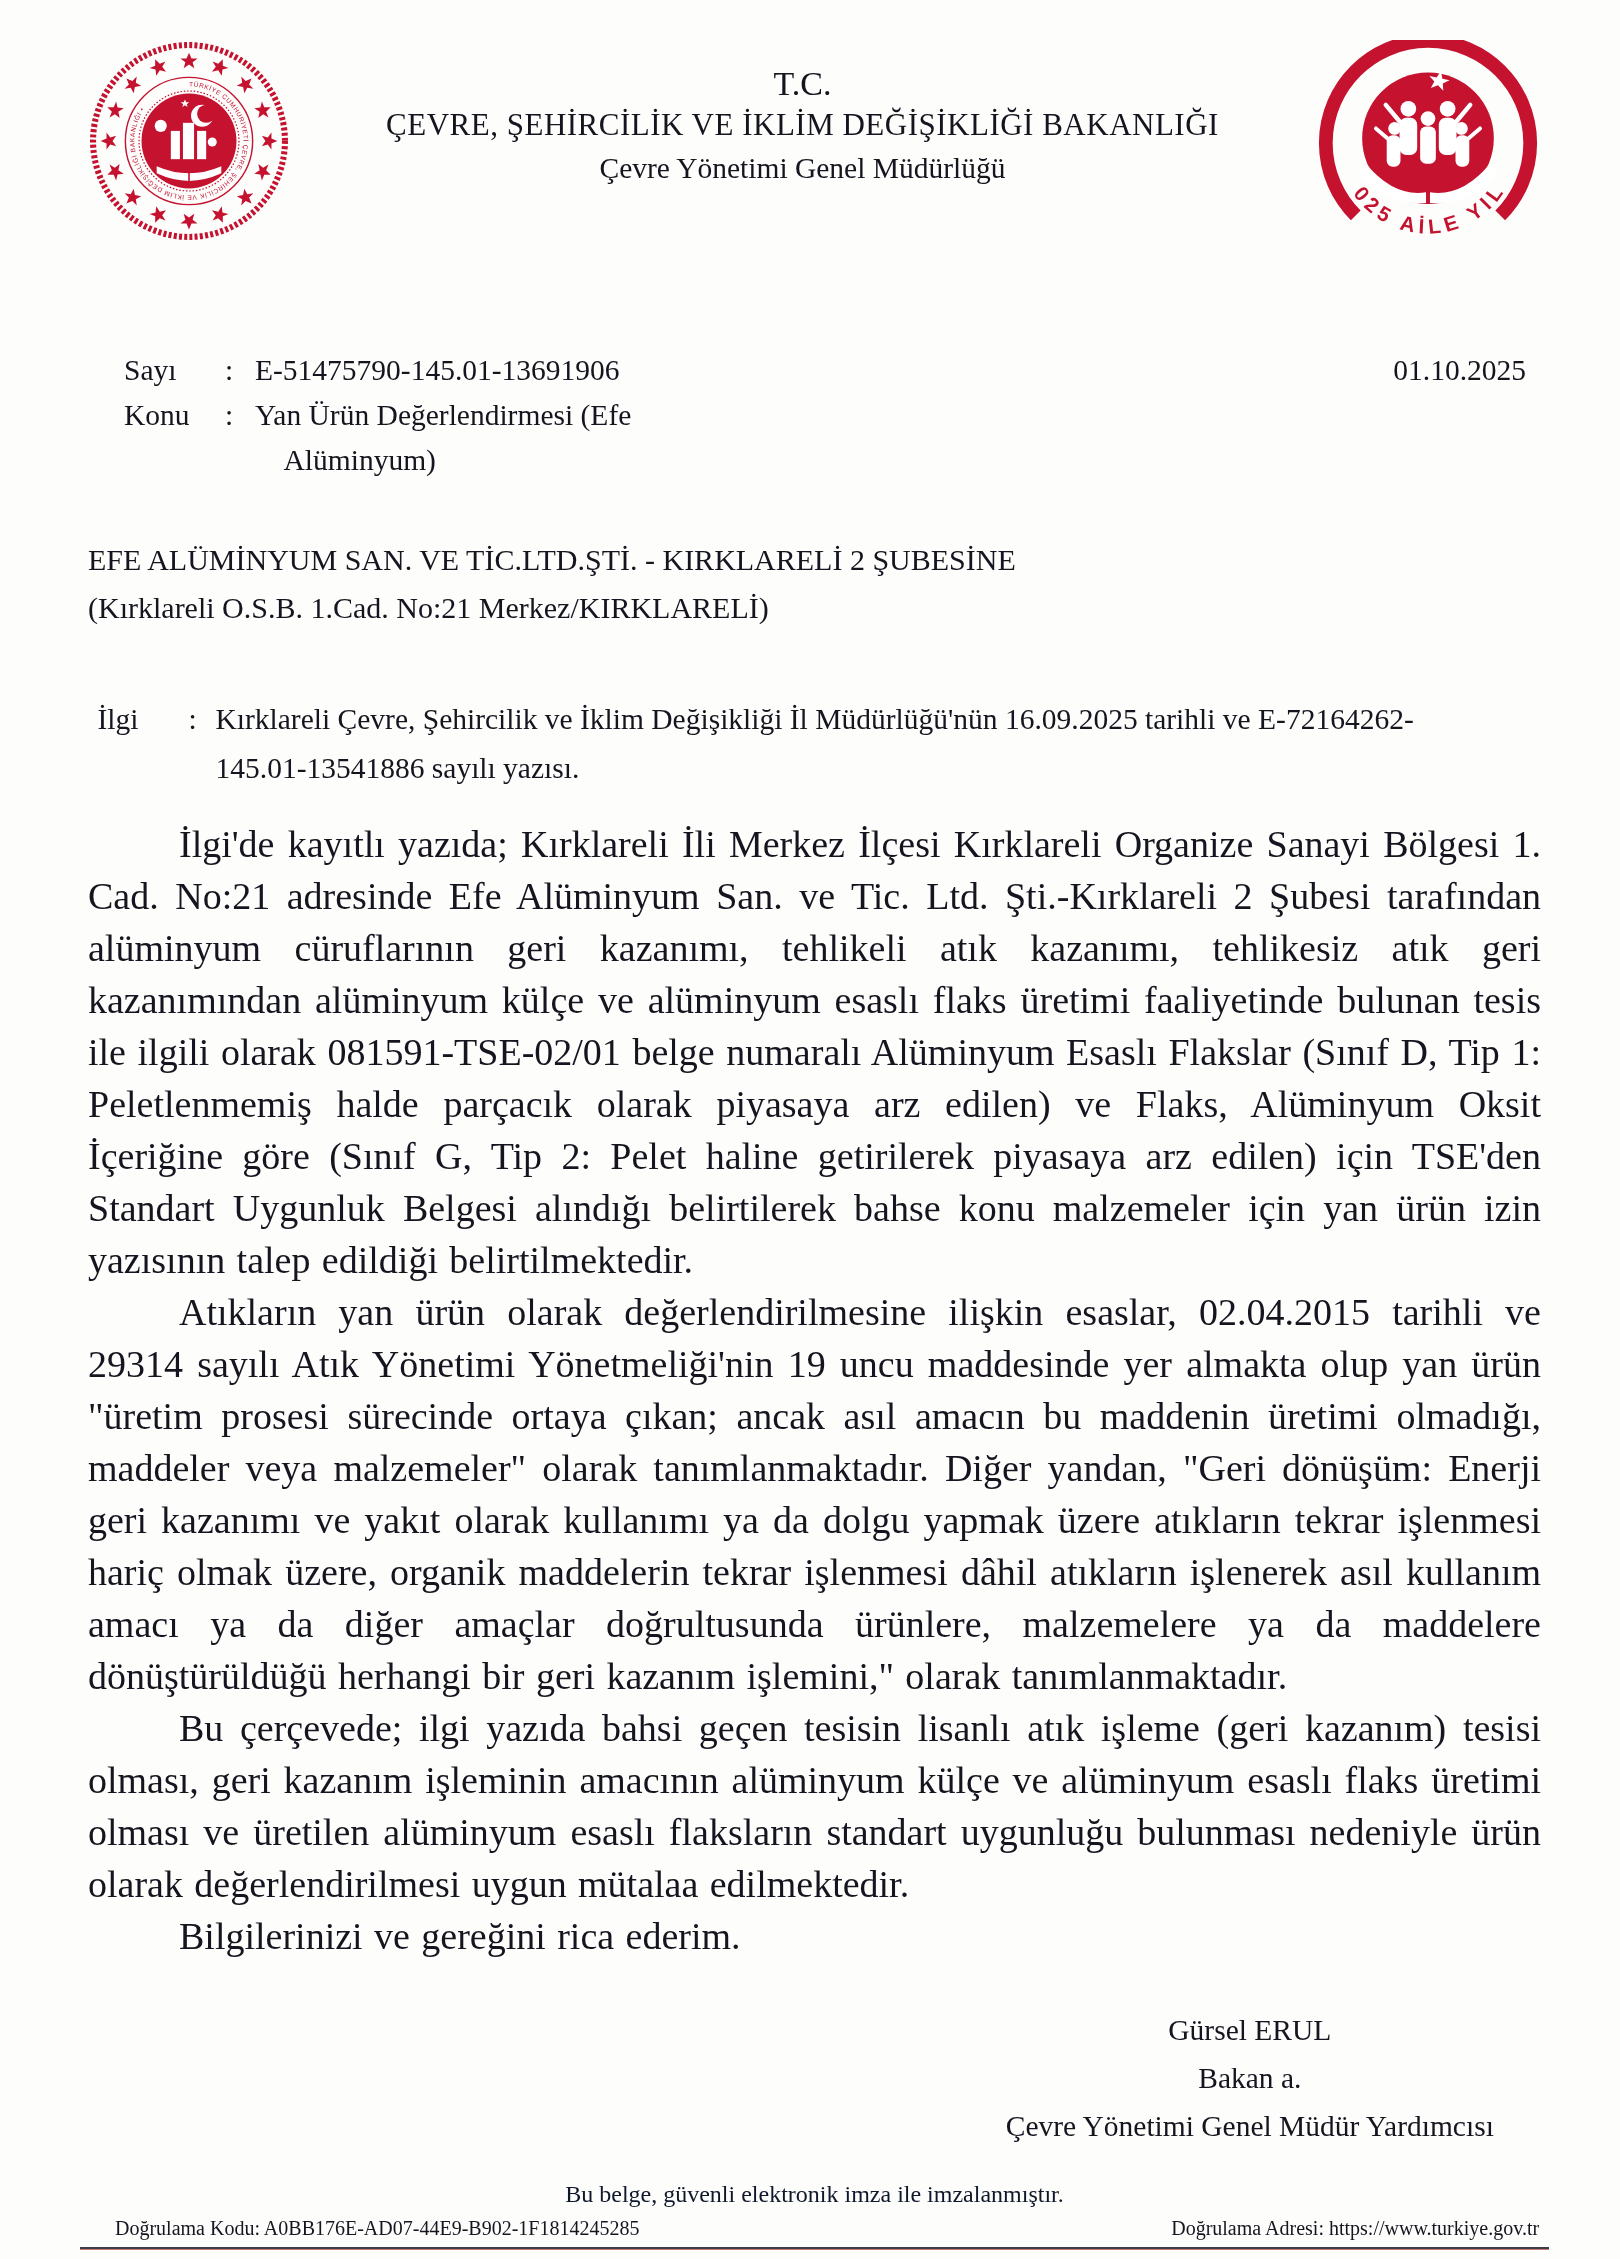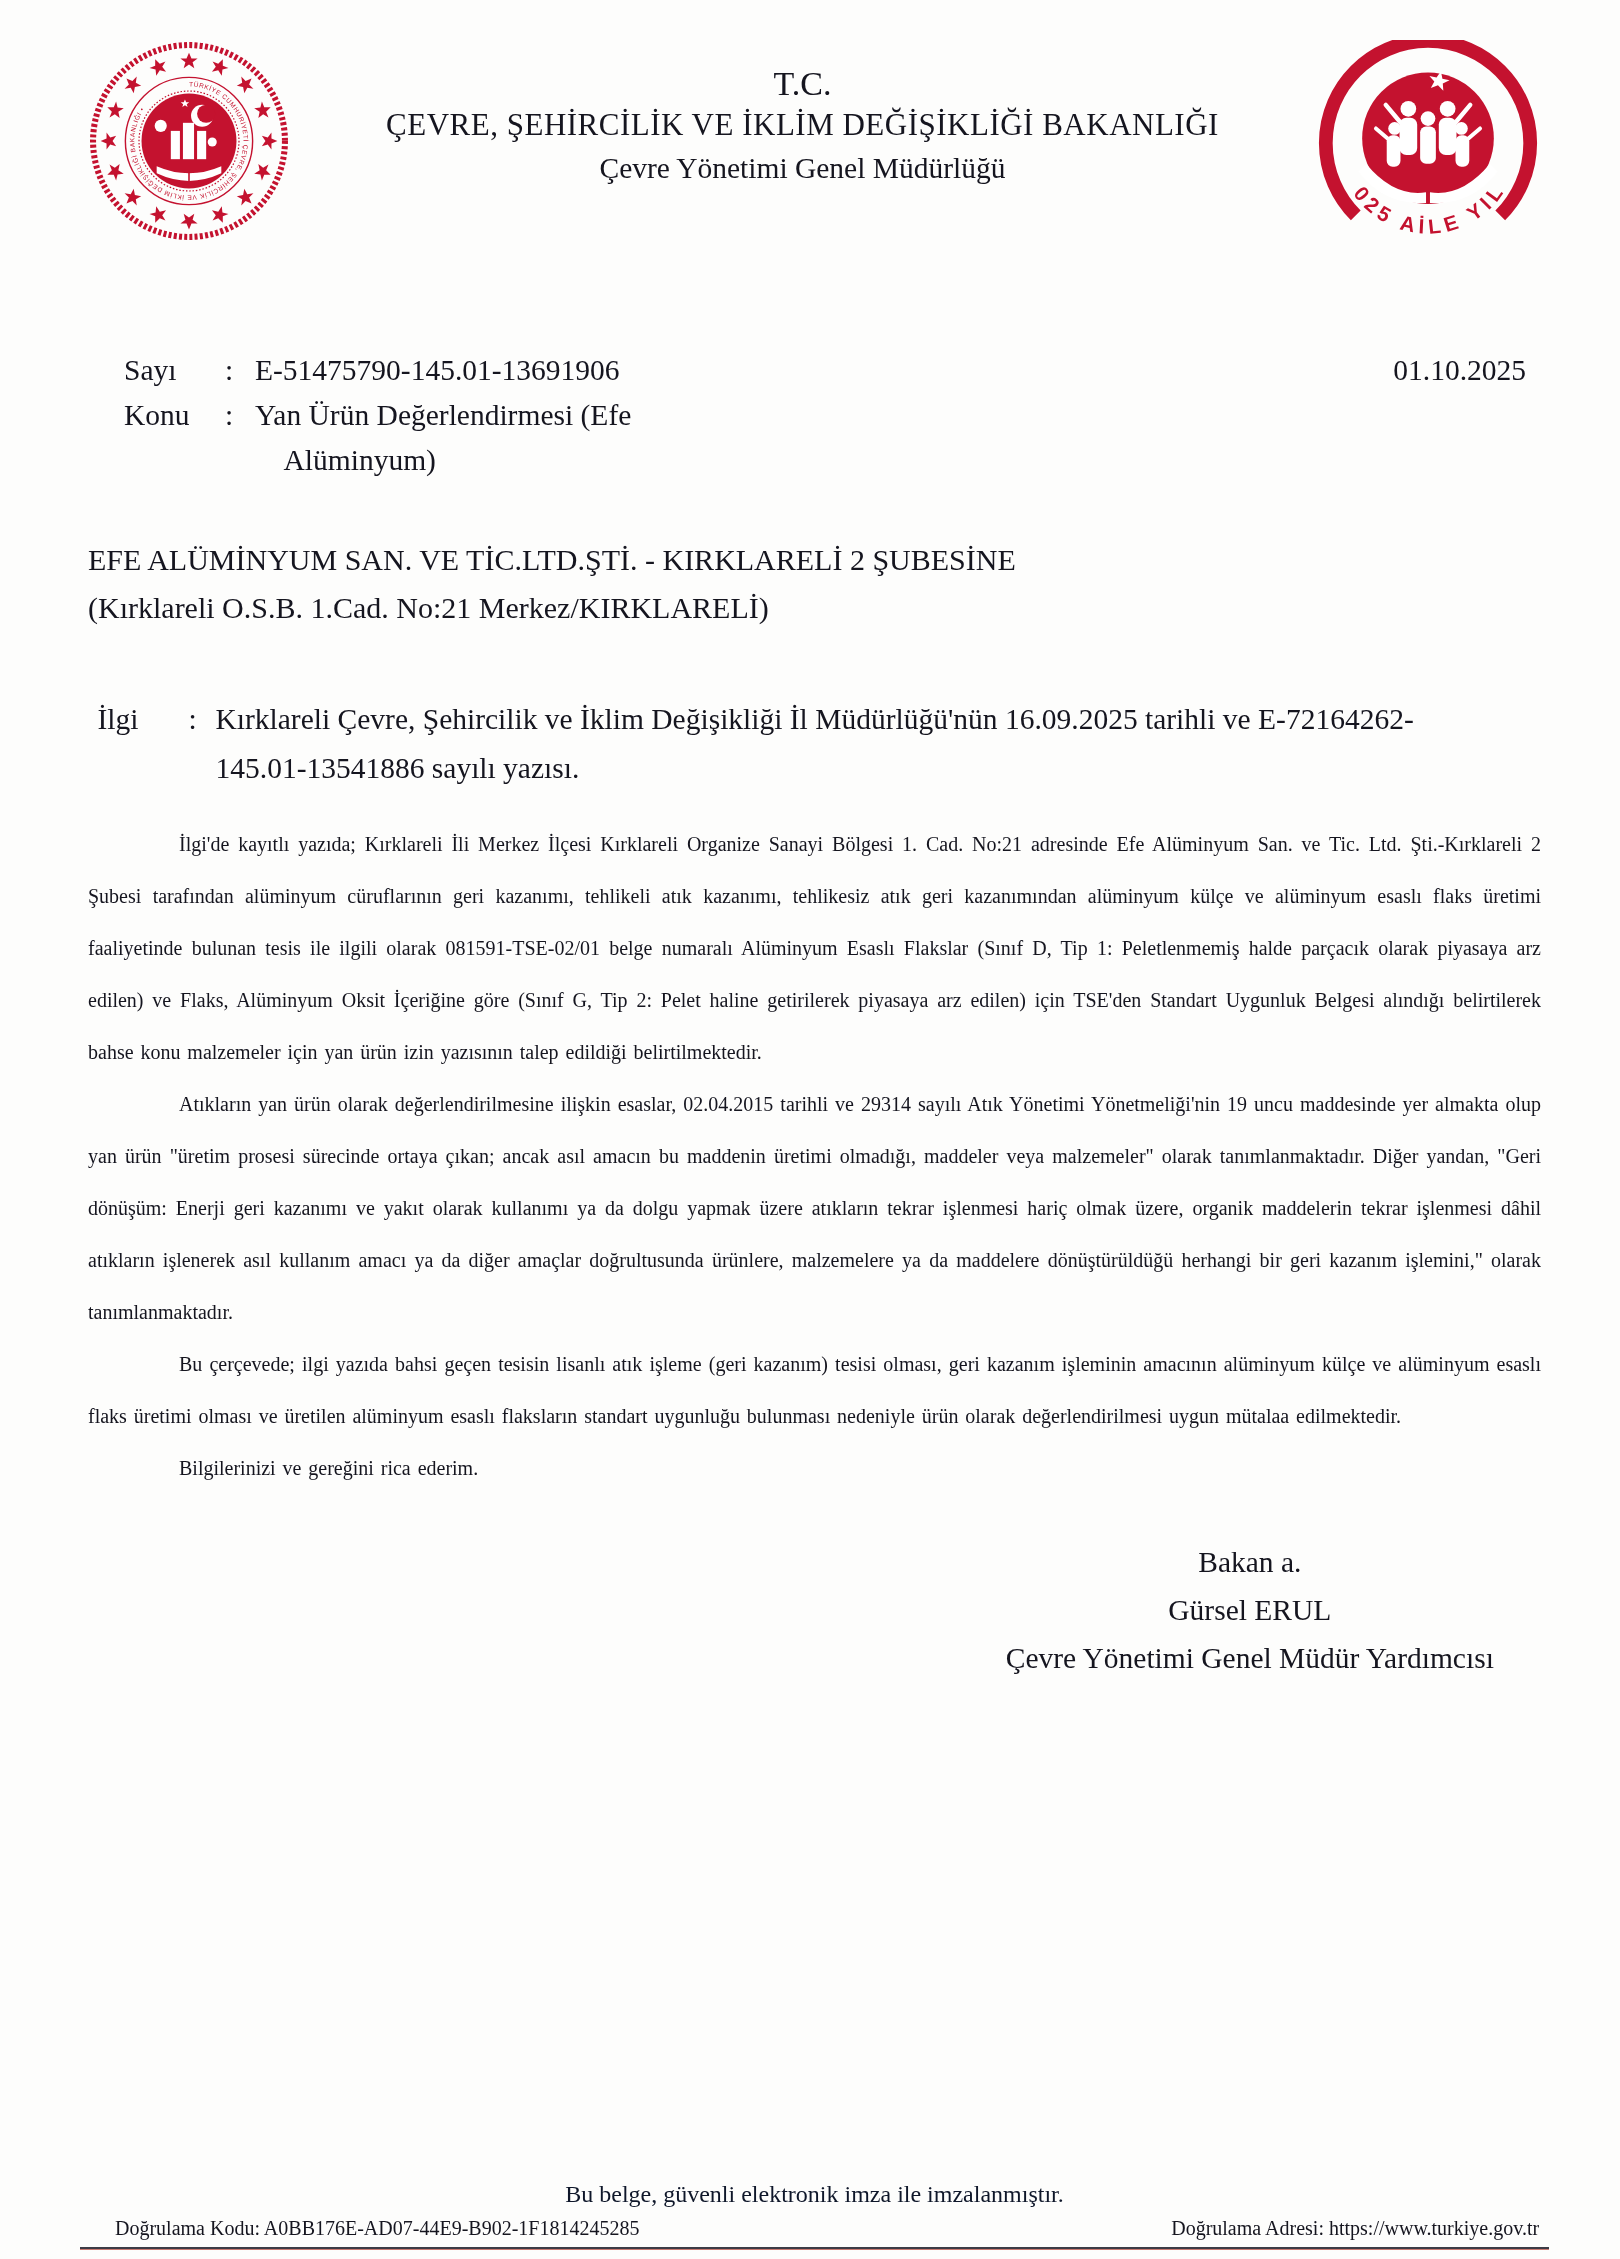--- a/index.html
+++ b/index.html
@@ -32,21 +32,21 @@
   .konu-line2{padding-left:28.5px;}
   .letter-date{position:absolute;top:0;right:15px;font-size:29.5px;}
   
   .recipient{margin-top:53px;font-size:30px;line-height:48px;}
   
   .ref{margin-top:63px;margin-left:9.5px;display:flex;font-size:29.5px;line-height:49px;}
   .ref-label{width:91px;flex:0 0 auto;}
   .ref-colon{width:27px;flex:0 0 auto;}
   .ref-text{flex:1 1 auto;max-width:1217px;}
   
-  .body-text{margin-top:25px;font-size:20px;line-height:52px;text-align:justify;word-spacing:1.9px;}
+  .body-text{margin-top:25px;font-size:38px;line-height:52px;text-align:justify;word-spacing:1.9px;}
   .body-text p{margin:0;text-indent:91px;}
   
   .signature{margin:44px 5.7px 0 auto;width:571px;text-align:center;font-size:29.5px;line-height:48px;}
   
   .distribution{margin-top:67px;margin-left:28.5px;font-size:29.5px;line-height:44px;}
   .dist-cols{display:flex;}
   .dist-col-left{width:732px;flex:0 0 auto;}
   .dist-col-right{flex:1 1 auto;}
   
   .footer{margin-top:auto;position:relative;}
@@ -177,22 +177,22 @@
   </div>
 
   <div class="body-text">
     <p>İlgi'de kayıtlı yazıda; Kırklareli İli Merkez İlçesi Kırklareli Organize Sanayi Bölgesi 1. Cad. No:21 adresinde Efe Alüminyum San. ve Tic. Ltd. Şti.-Kırklareli 2 Şubesi tarafından alüminyum cüruflarının geri kazanımı, tehlikeli atık kazanımı, tehlikesiz atık geri kazanımından alüminyum külçe ve alüminyum esaslı flaks üretimi faaliyetinde bulunan tesis ile ilgili olarak 081591-TSE-02/01 belge numaralı Alüminyum Esaslı Flakslar (Sınıf D, Tip 1: Peletlenmemiş halde parçacık olarak piyasaya arz edilen) ve Flaks, Alüminyum Oksit İçeriğine göre (Sınıf G, Tip 2: Pelet haline getirilerek piyasaya arz edilen) için TSE'den Standart Uygunluk Belgesi alındığı belirtilerek bahse konu malzemeler için yan ürün izin yazısının talep edildiği belirtilmektedir.</p>
     <p>Atıkların yan ürün olarak değerlendirilmesine ilişkin esaslar, 02.04.2015 tarihli ve 29314 sayılı Atık Yönetimi Yönetmeliği'nin 19 uncu maddesinde yer almakta olup yan ürün "üretim prosesi sürecinde ortaya çıkan; ancak asıl amacın bu maddenin üretimi olmadığı, maddeler veya malzemeler" olarak tanımlanmaktadır. Diğer yandan, "Geri dönüşüm: Enerji geri kazanımı ve yakıt olarak kullanımı ya da dolgu yapmak üzere atıkların tekrar işlenmesi hariç olmak üzere, organik maddelerin tekrar işlenmesi dâhil atıkların işlenerek asıl kullanım amacı ya da diğer amaçlar doğrultusunda ürünlere, malzemelere ya da maddelere dönüştürüldüğü herhangi bir geri kazanım işlemini," olarak tanımlanmaktadır.</p>
     <p>Bu çerçevede; ilgi yazıda bahsi geçen tesisin lisanlı atık işleme (geri kazanım) tesisi olması, geri kazanım işleminin amacının alüminyum külçe ve alüminyum esaslı flaks üretimi olması ve üretilen alüminyum esaslı flaksların standart uygunluğu bulunması nedeniyle ürün olarak değerlendirilmesi uygun mütalaa edilmektedir.</p>
     <p>Bilgilerinizi ve gereğini rica ederim.</p>
   </div>
 
   <div class="signature">
+    <div>Gürsel ERUL</div>
     <div>Bakan a.</div>
-    <div>Gürsel ERUL</div>
     <div>Çevre Yönetimi Genel Müdür Yardımcısı</div>
   </div>
 
 
   <div class="footer">
     <div class="esign-notice">Bu belge, güvenli elektronik imza ile imzalanmıştır.</div>
     <div class="verify-row">
       <span>Doğrulama Kodu: A0BB176E-AD07-44E9-B902-1F1814245285</span>
       <span>Doğrulama Adresi: https://www.turkiye.gov.tr</span>
     </div>

